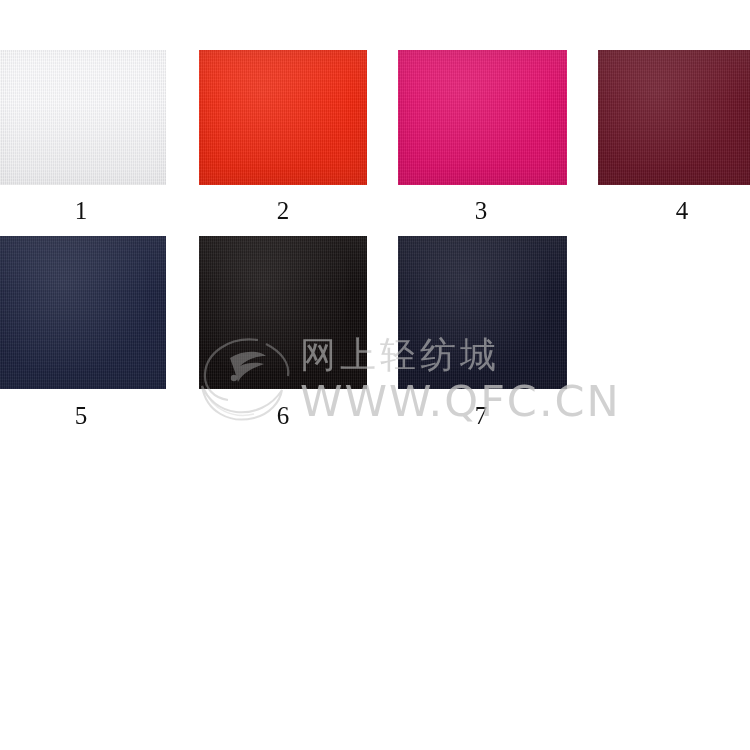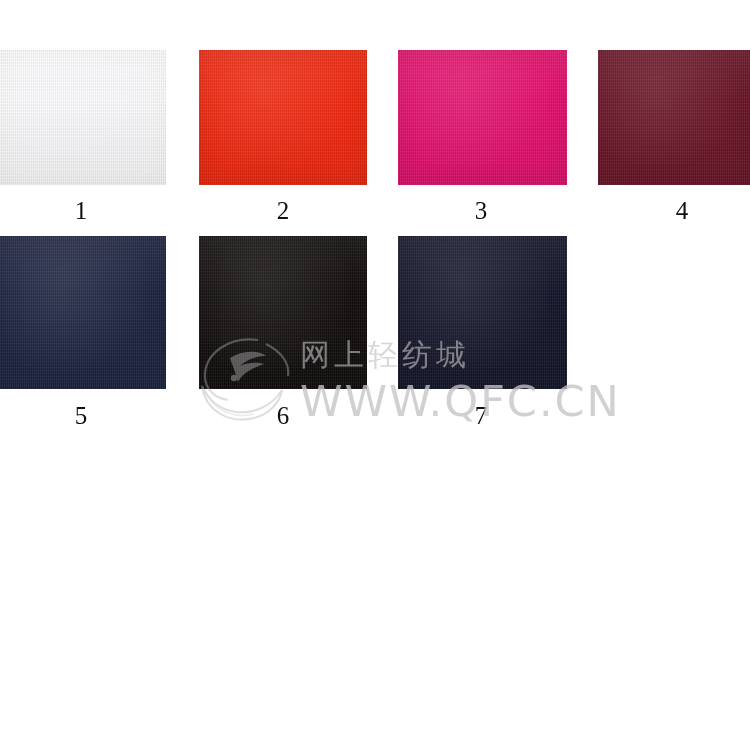--- a/index.html
+++ b/index.html
@@ -119,21 +119,21 @@
     top: 0;
     width: 108px;
     height: 96px;
     opacity: 0.55;
   }
   .wm-cn {
     position: absolute;
     left: 104px;
     top: 2px;
     font-family: "DejaVu Sans", sans-serif;
-    font-size: 30px;
+    font-size: 36px;
     line-height: 46px;
     letter-spacing: 4px;
     color: rgba(190,190,190,0.62);
     white-space: nowrap;
   }
   .wm-url {
     position: absolute;
     left: 104px;
     top: 52px;
     font-family: "DejaVu Sans", sans-serif;

